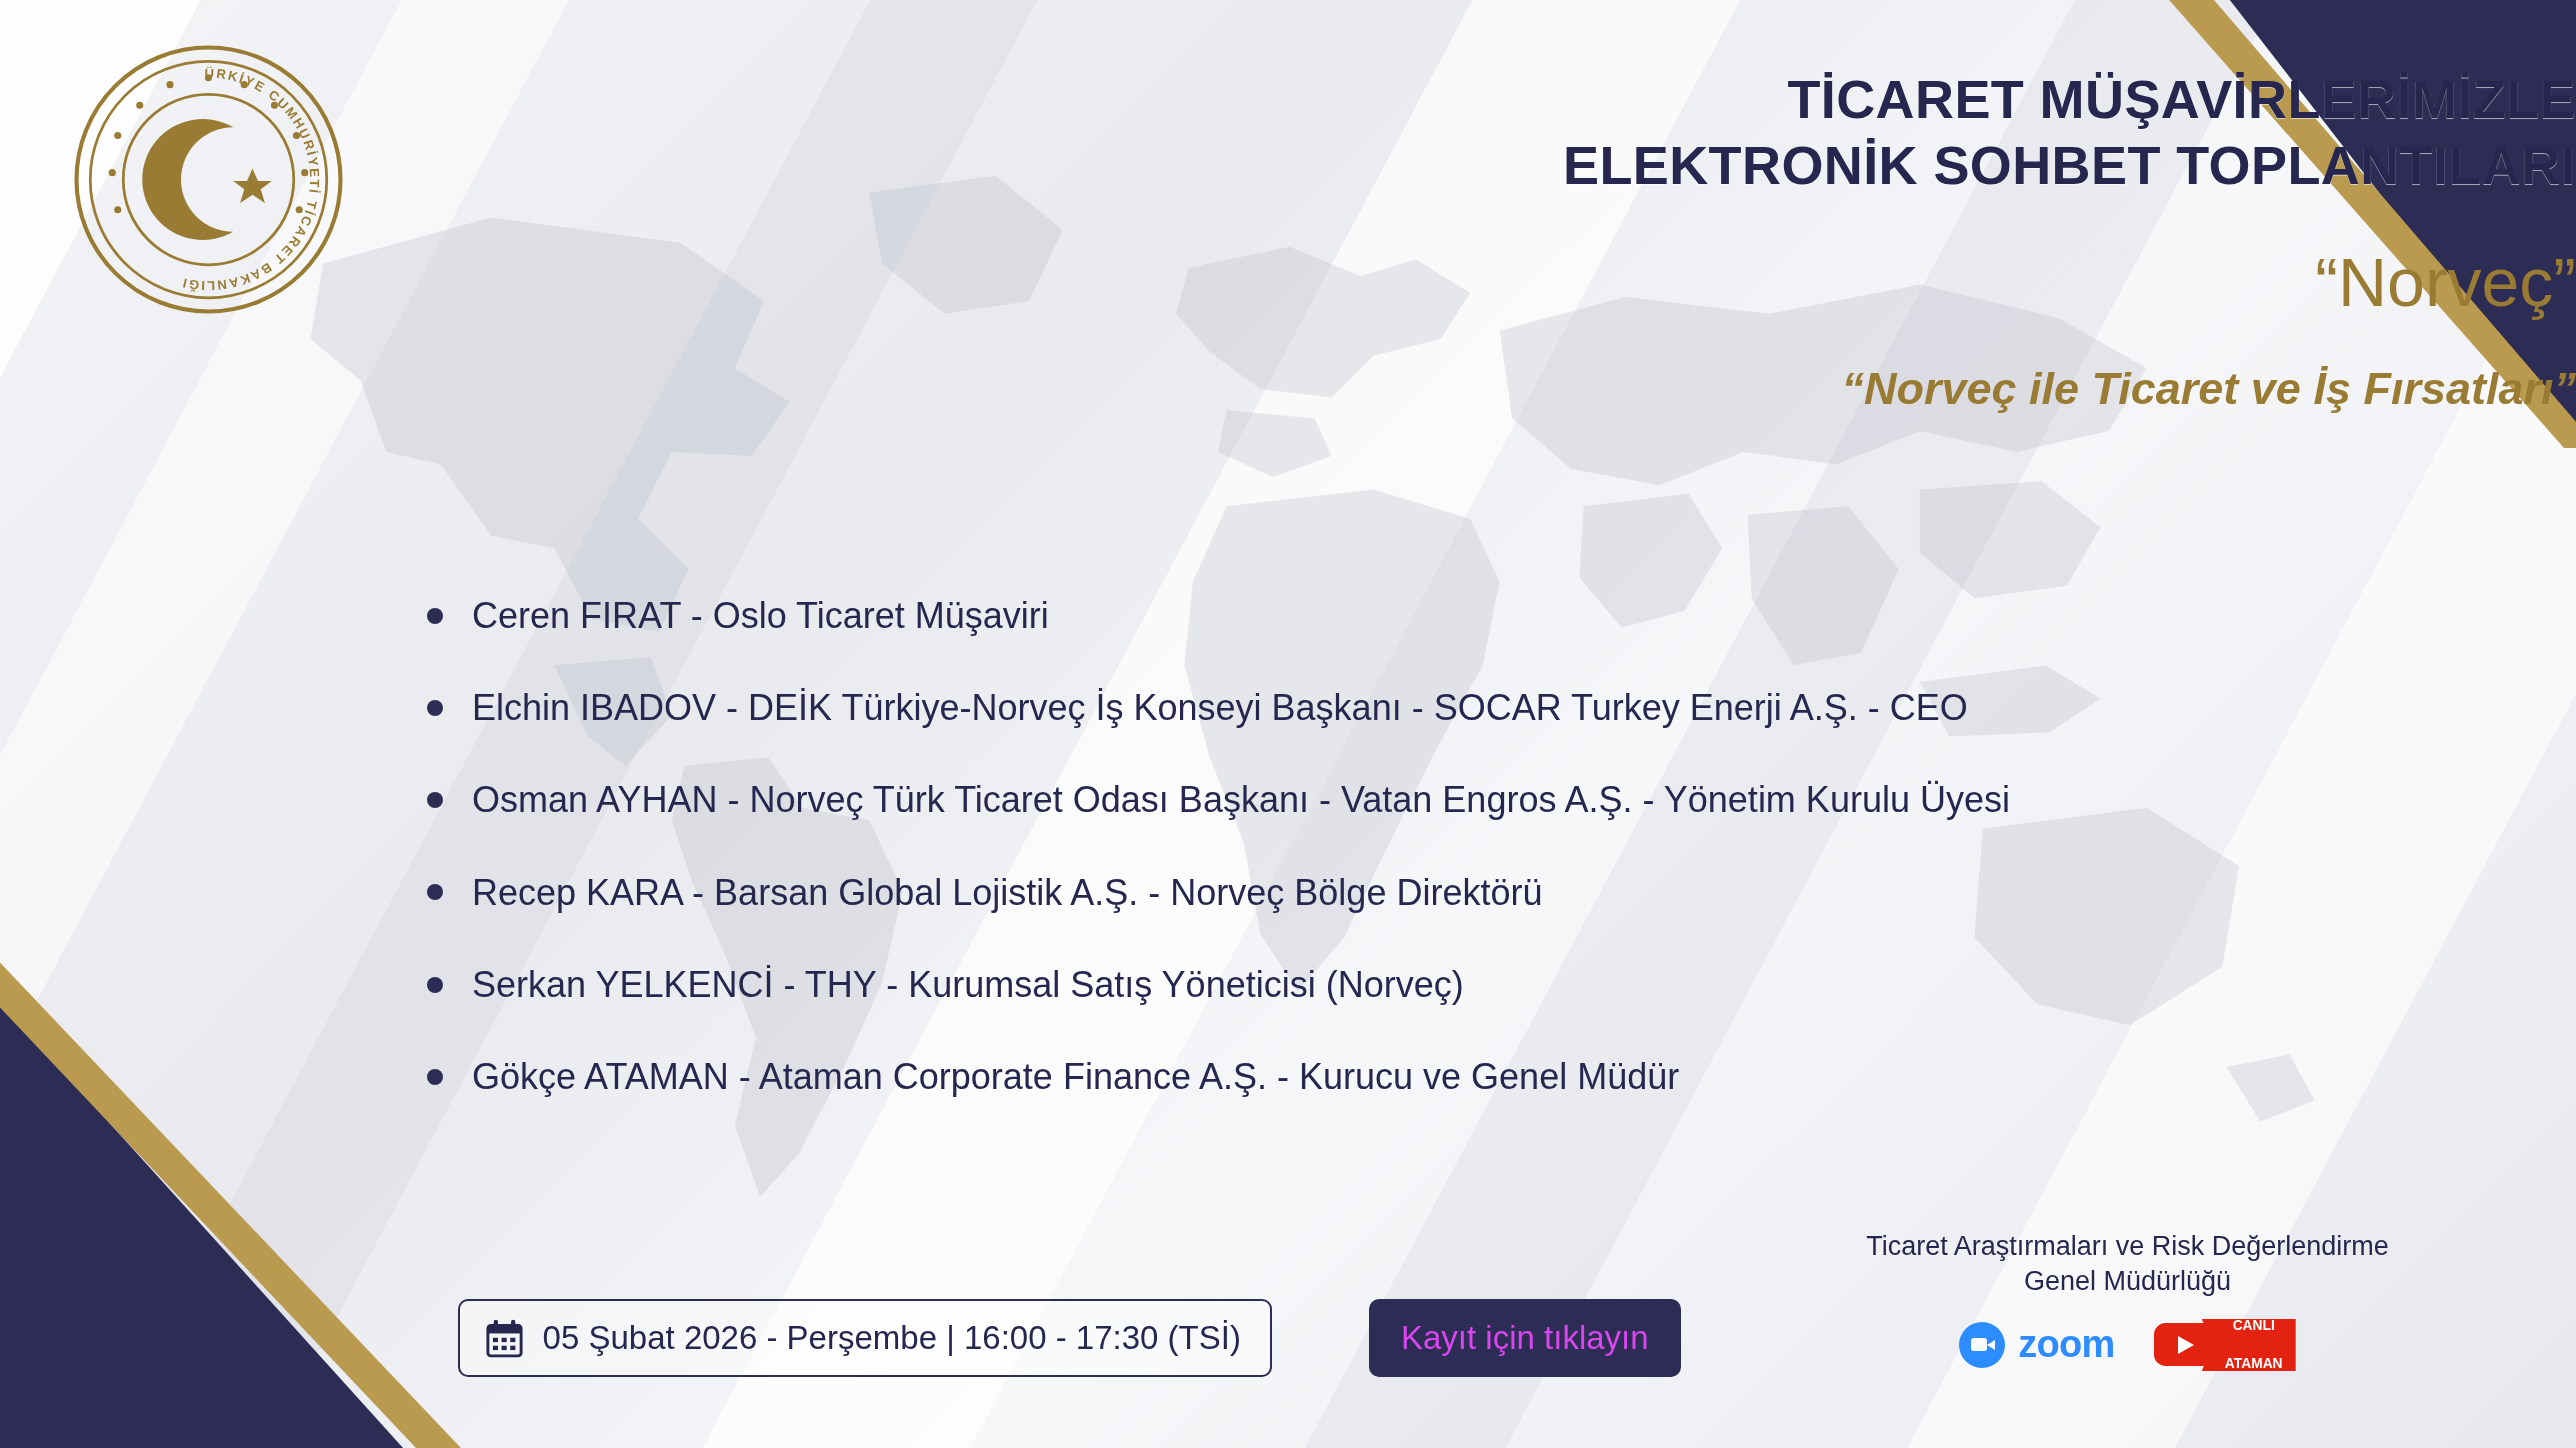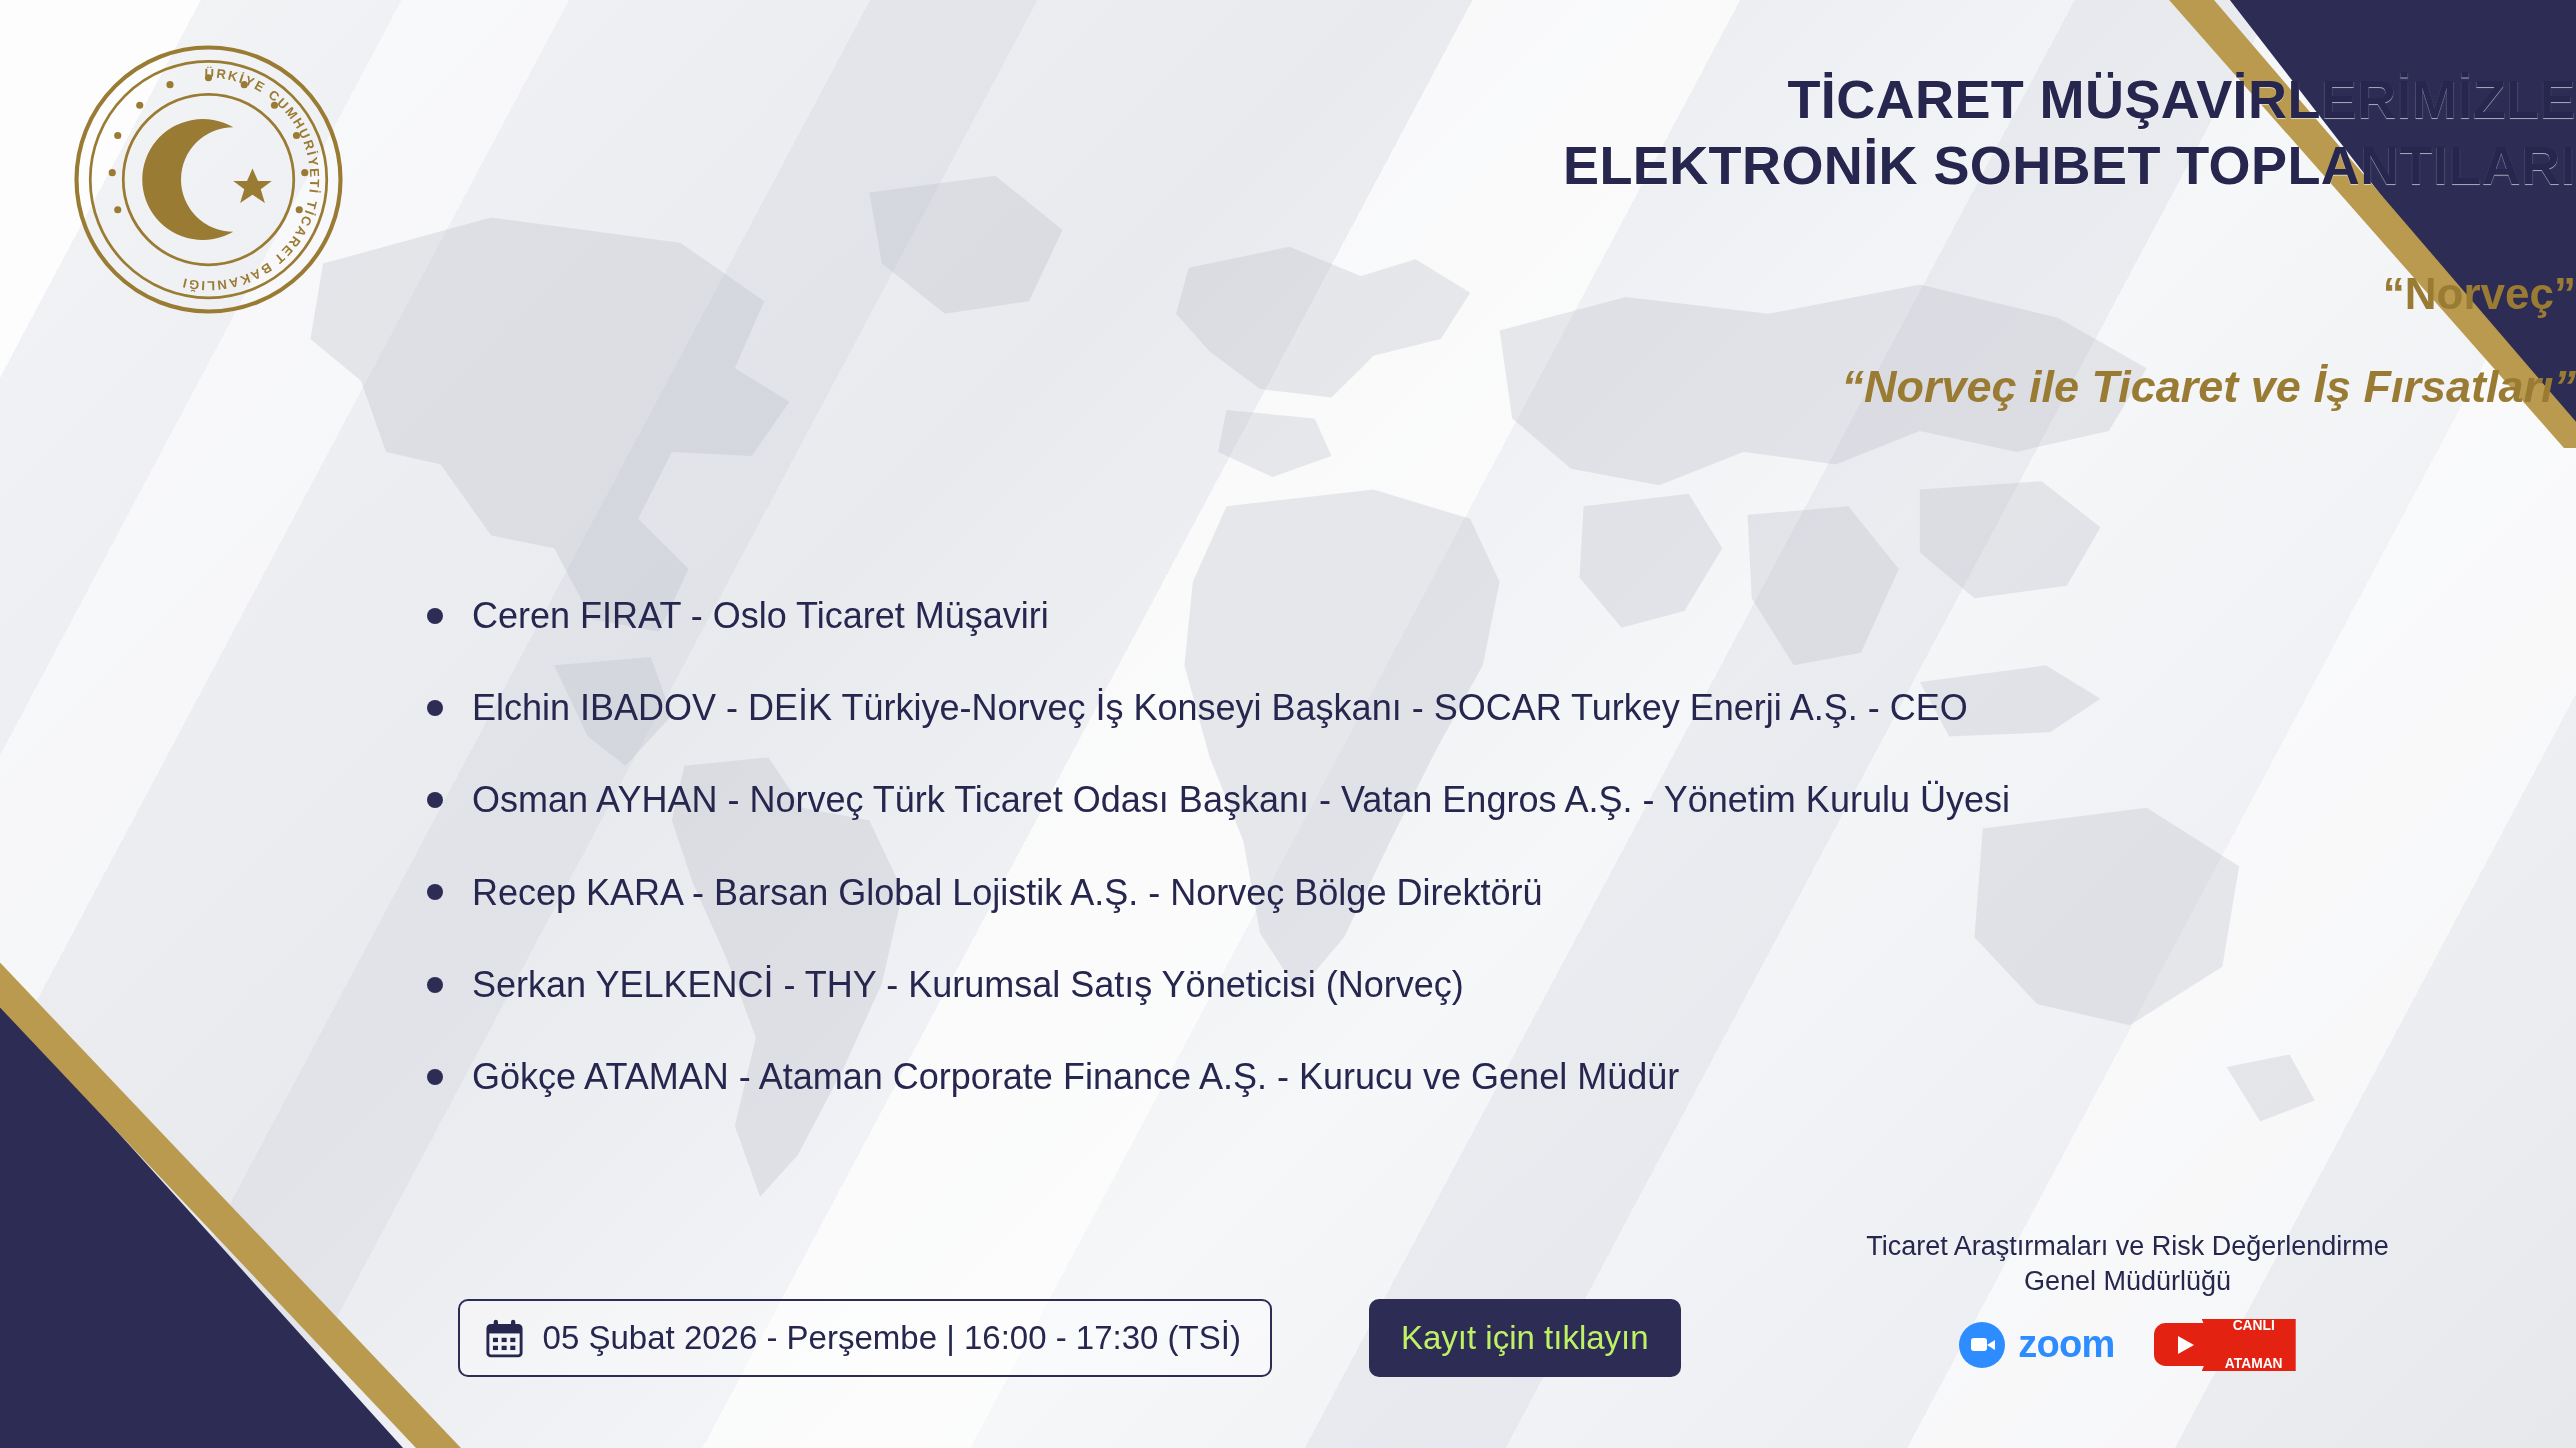--- a/index.html
+++ b/index.html
@@ -82,24 +82,24 @@
   }
   .title-main {
     color: #26264f;
     font-weight: bold;
     font-size: 54px;
     letter-spacing: 0.4px;
     line-height: 1.22;
     text-shadow: 0 1.4px 0.7px rgba(255,255,255,0.6);
   }
   .title-country {
-    margin-top: 70px;
+    margin-top: 44px;
     color: #9a7b33;
-    font-weight: bold;
-    font-size: 44px;
+    font-weight: normal;
+    font-size: 68px;
   }
   .title-subject {
     margin-top: 42px;
     color: #9a7b33;
     font-weight: bold;
     font-style: italic;
     font-size: 45px;
   }
 
   
@@ -155,21 +155,21 @@
 
   .register-btn {
     position: absolute;
     left: 1369px;
     bottom: 72px;
     height: 78px;
     padding: 0 32px;
     background: #2c2c55;
     border: none;
     border-radius: 10px;
-    color: #bef264;
+    color: #d946ef;
     font-family: "Liberation Sans", sans-serif;
     font-size: 33px;
     display: flex;
     align-items: center;
     cursor: pointer;
     white-space: nowrap;
   }
 
   
   .org-block {

